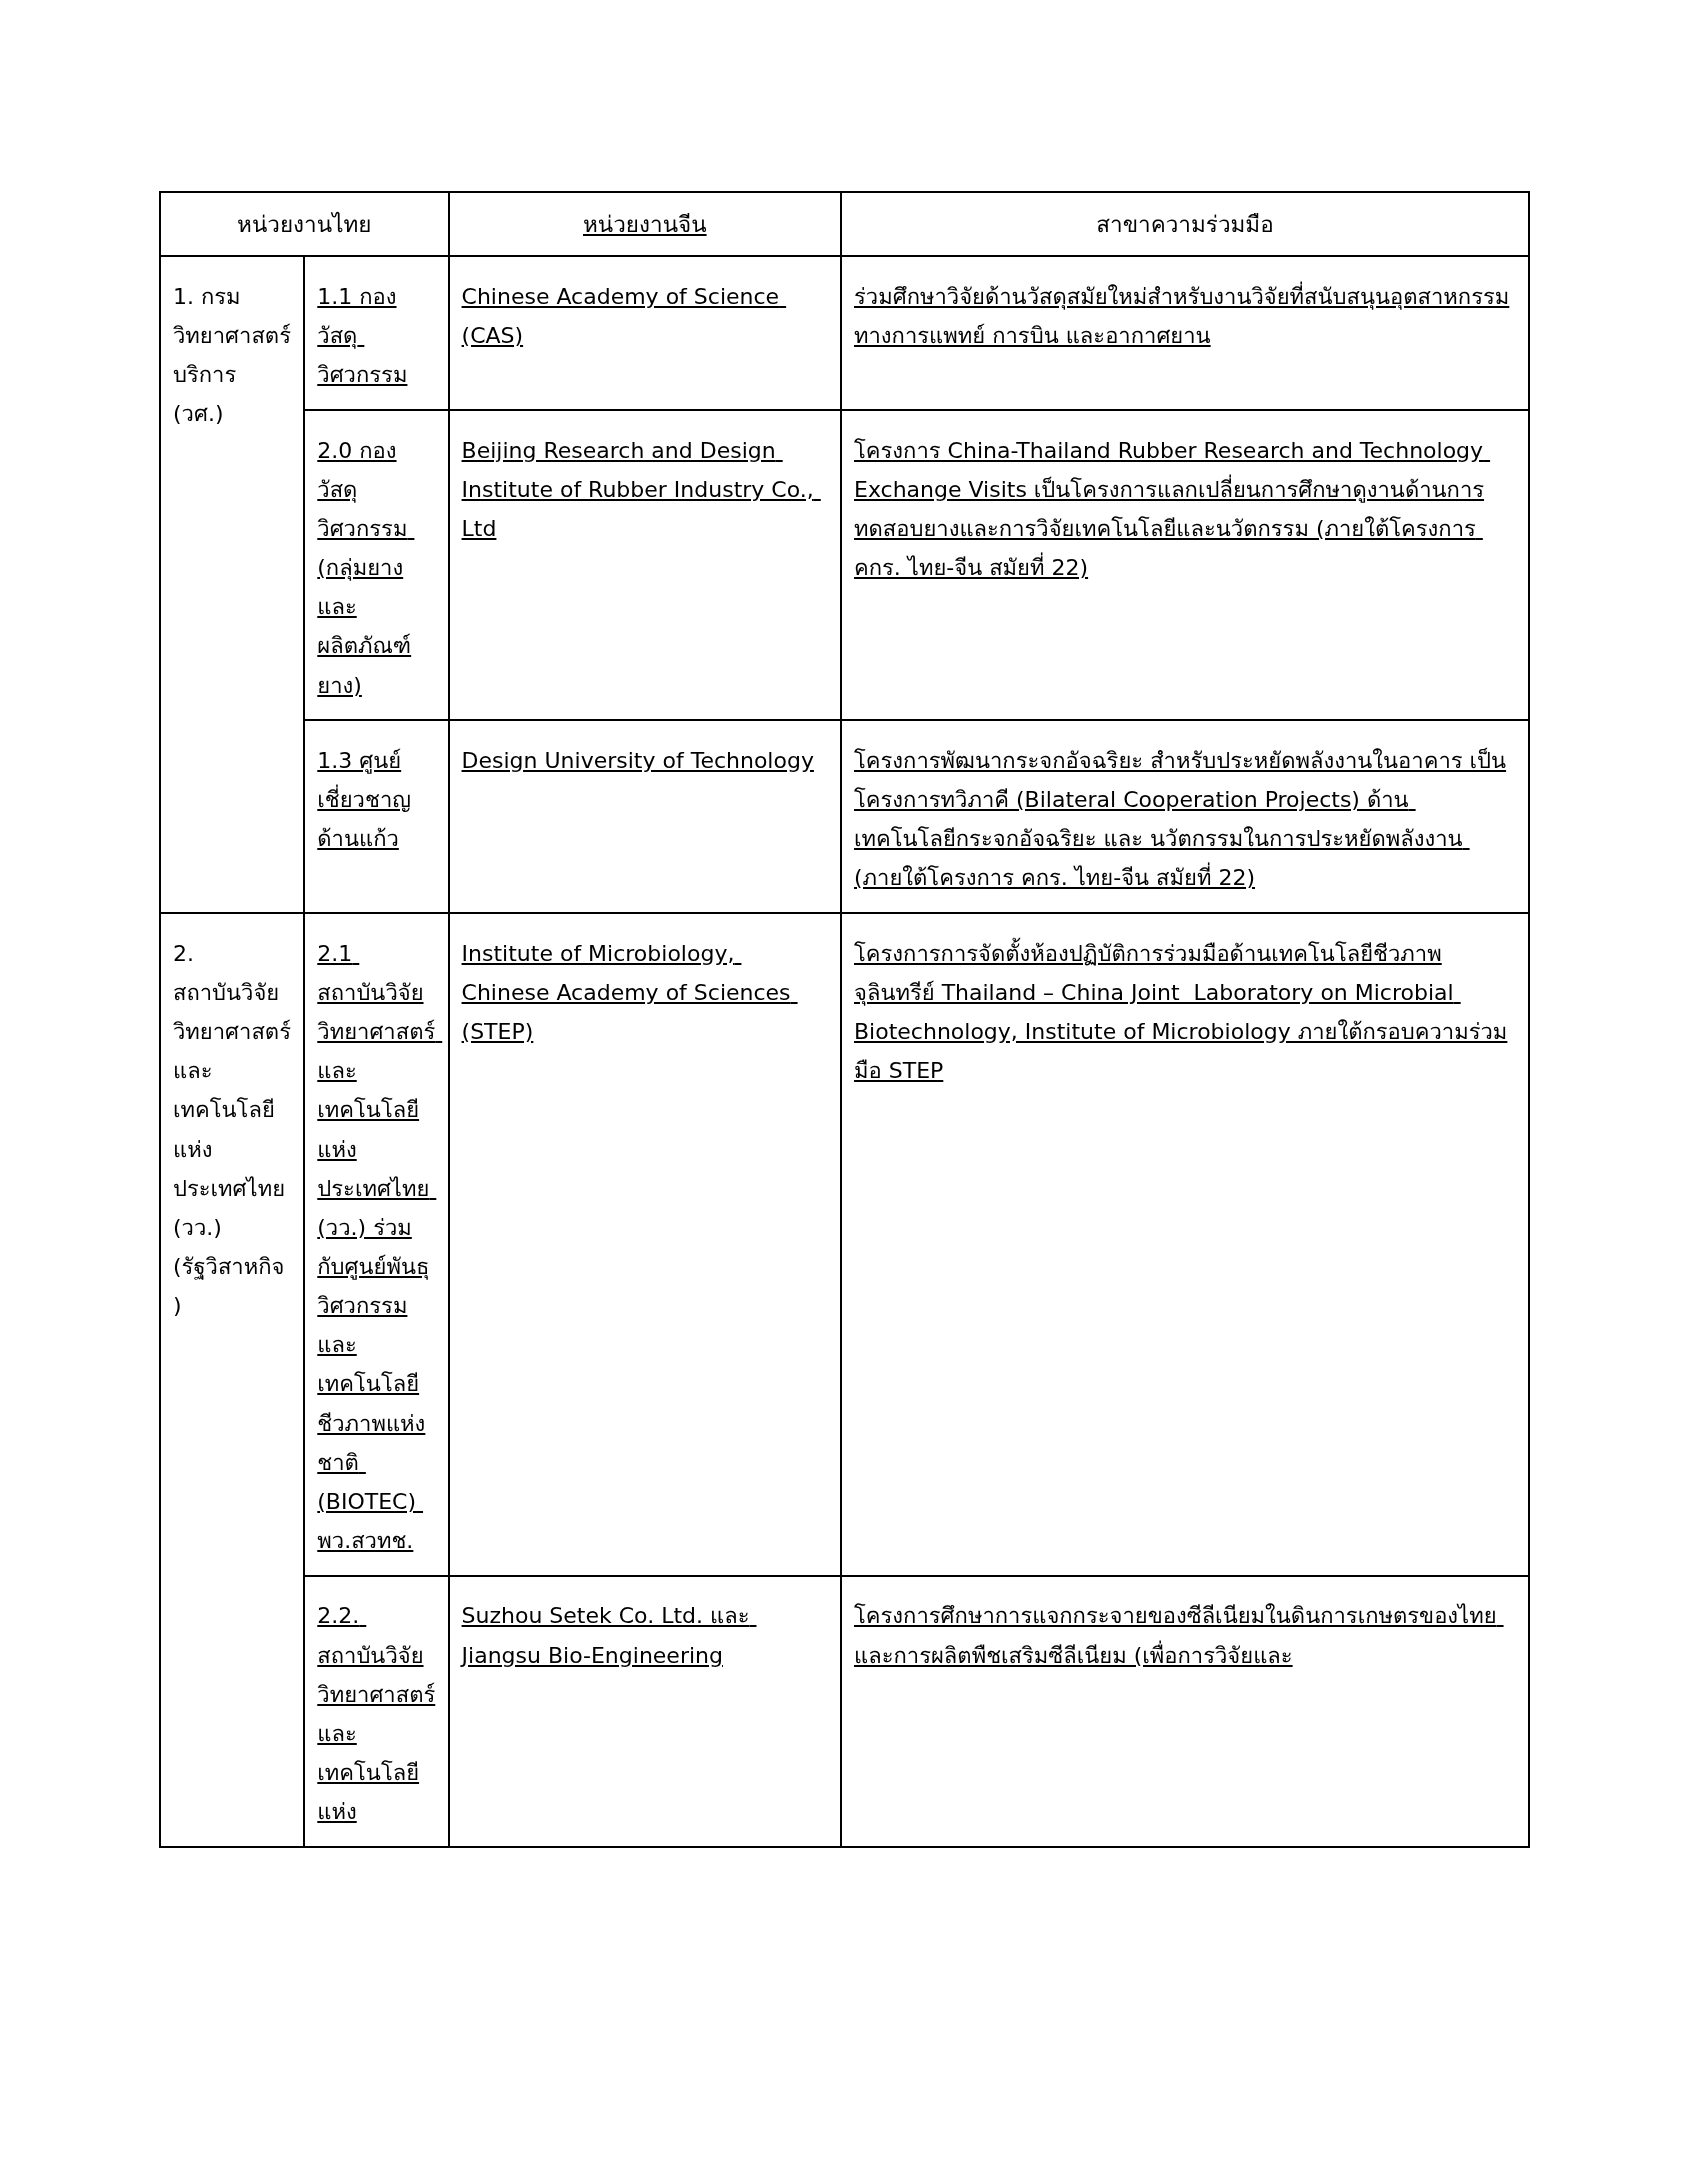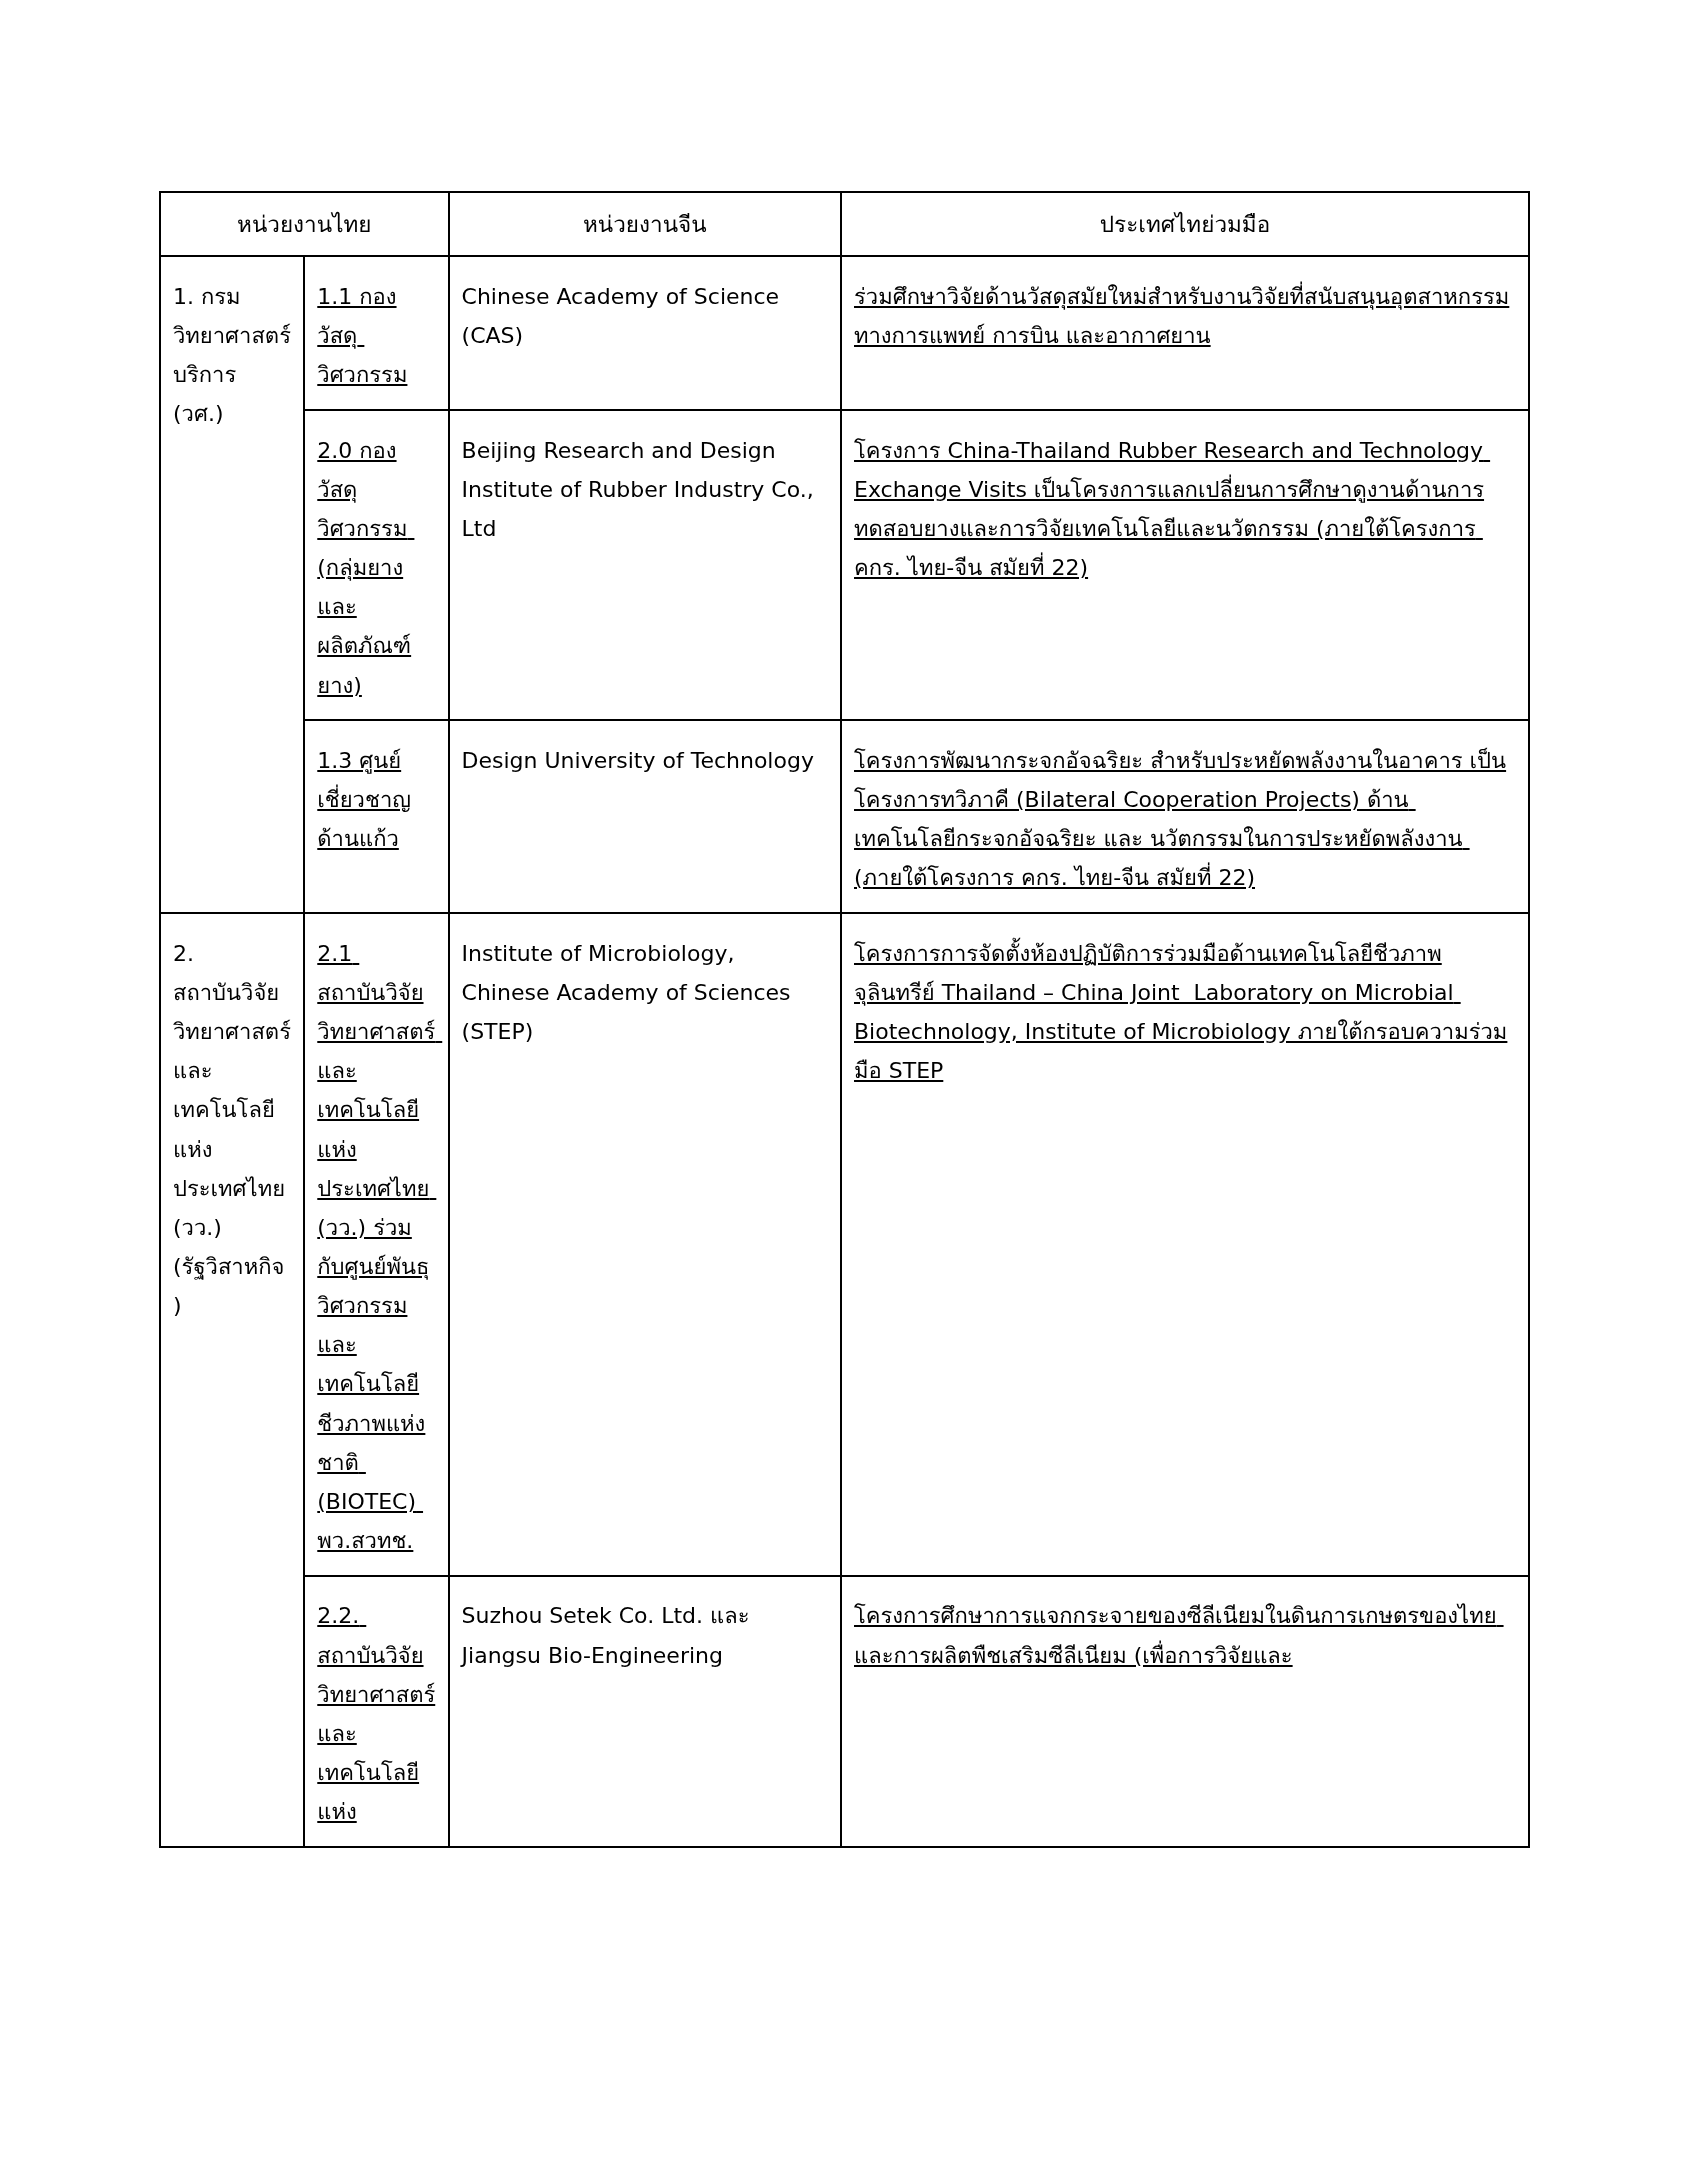--- a/index.html
+++ b/index.html
@@ -45,21 +45,21 @@
     overflow-wrap: break-word;
   }
   table.coop-table th {
     text-align: center;
     padding-top: 13.2px;
     padding-bottom: 13.2px;
     vertical-align: middle;
   }
   .col-th-a { width: 224px; }
   .col-th-b { width: 263px; text-decoration: underline; }
-  .col-cn   { width: 314px; }
+  .col-cn   { width: 314px; text-decoration: underline; }
   .col-area { width: 570px; }
 
   .cell-text {
     display: block;
     white-space: pre-wrap;
     margin-top: 9px;
   }
   .header-text {
     display: block;
     font-size: 22.5px;
@@ -83,21 +83,21 @@
     <table class="coop-table">
       <thead>
         <tr>
           <th class="col-th-a" colspan="2">
             <span class="header-text">หน่วยงานไทย</span>
           </th>
           <th class="col-cn">
             <span class="header-text">หน่วยงานจีน</span>
           </th>
           <th class="col-area">
-            <span class="header-text">ประเทศไทย่วมมือ</span>
+            <span class="header-text">สาขาความร่วมมือ</span>
           </th>
         </tr>
       </thead>
       <tbody>
 
         <tr>
           <td class="col-th-a parent-cell thai-col" rowspan="3">
             <span class="cell-text">1. กรม วิทยาศาสตร์ บริการ (วศ.)</span>
           </td>
           <td class="col-th-b sub-cell thai-col">

